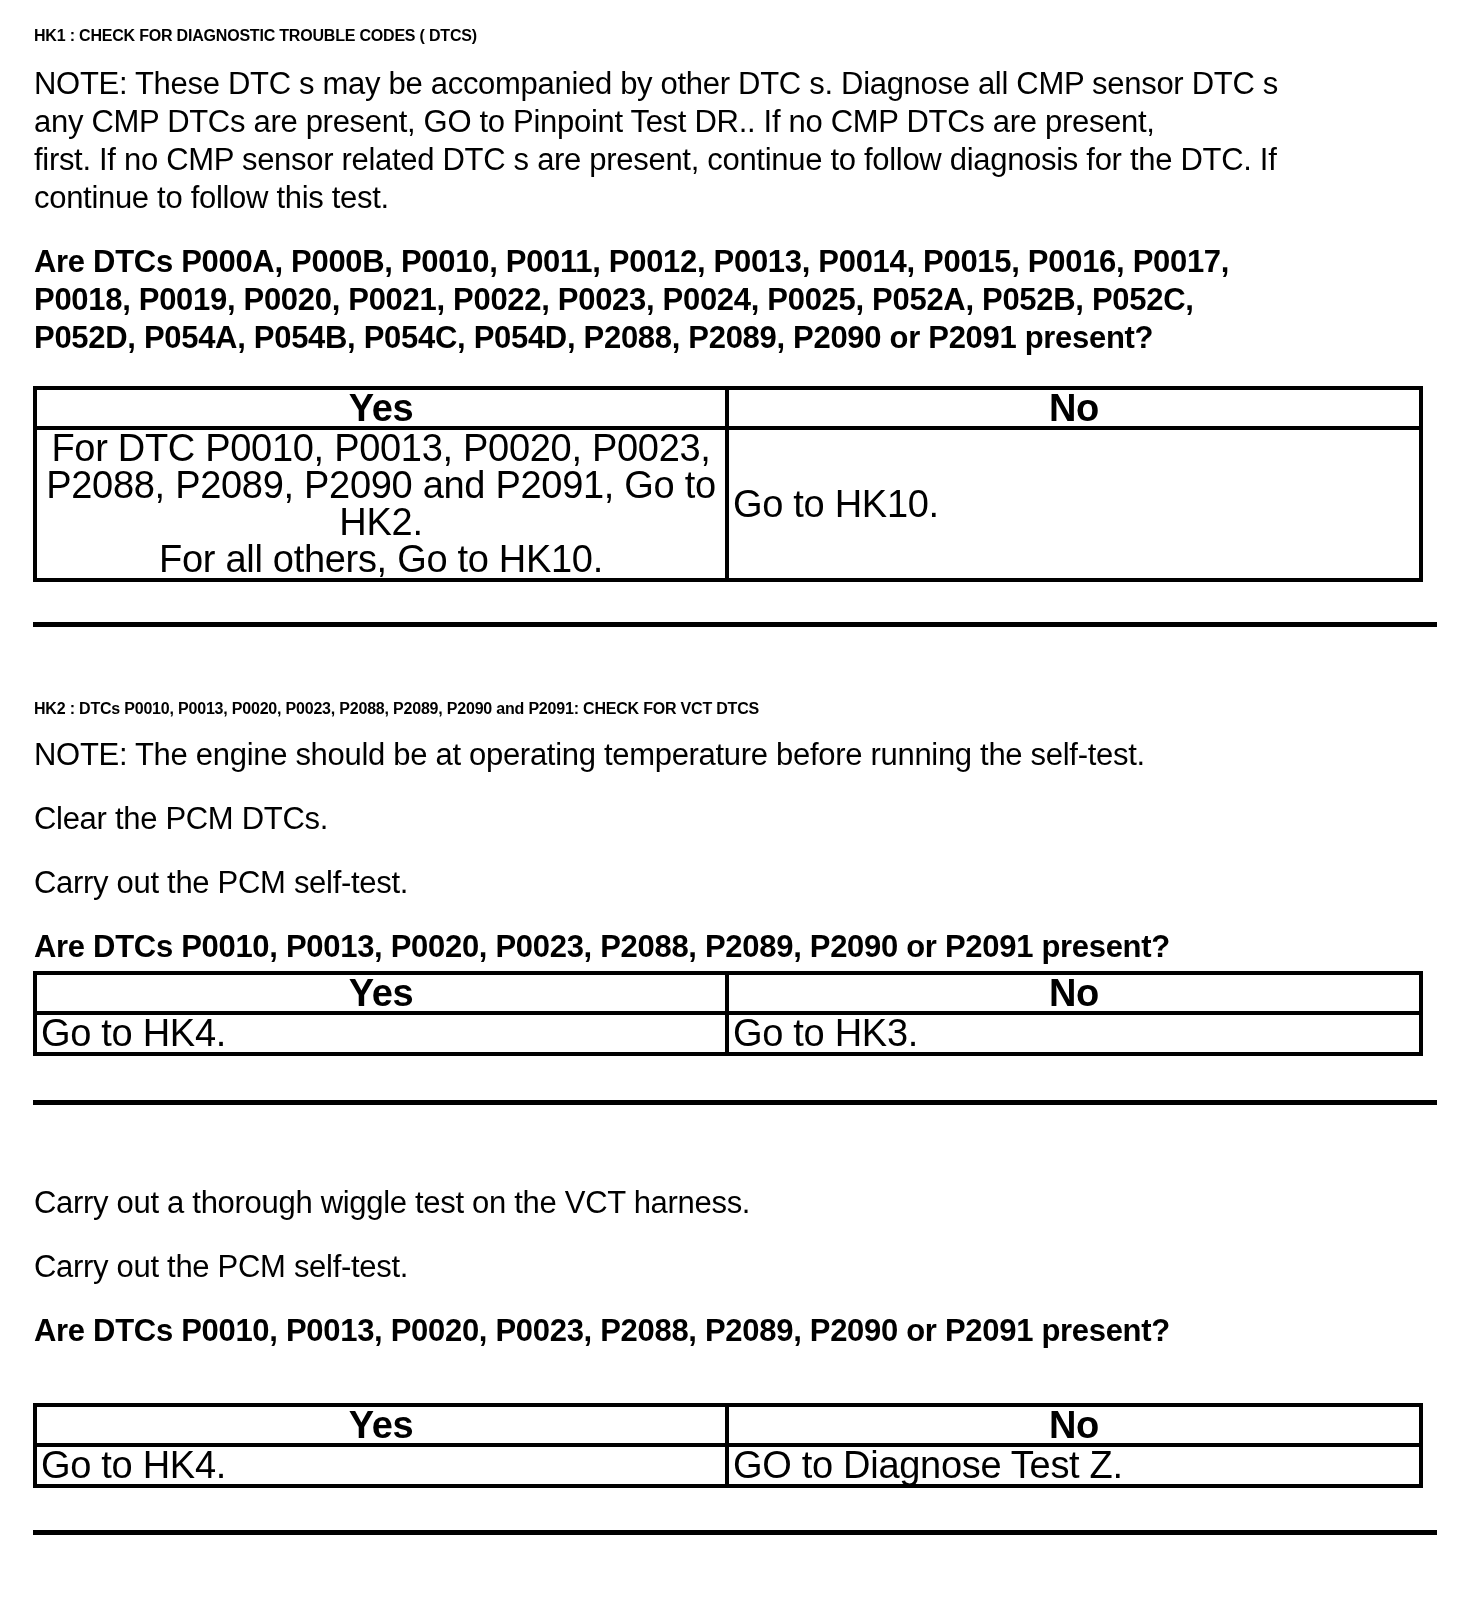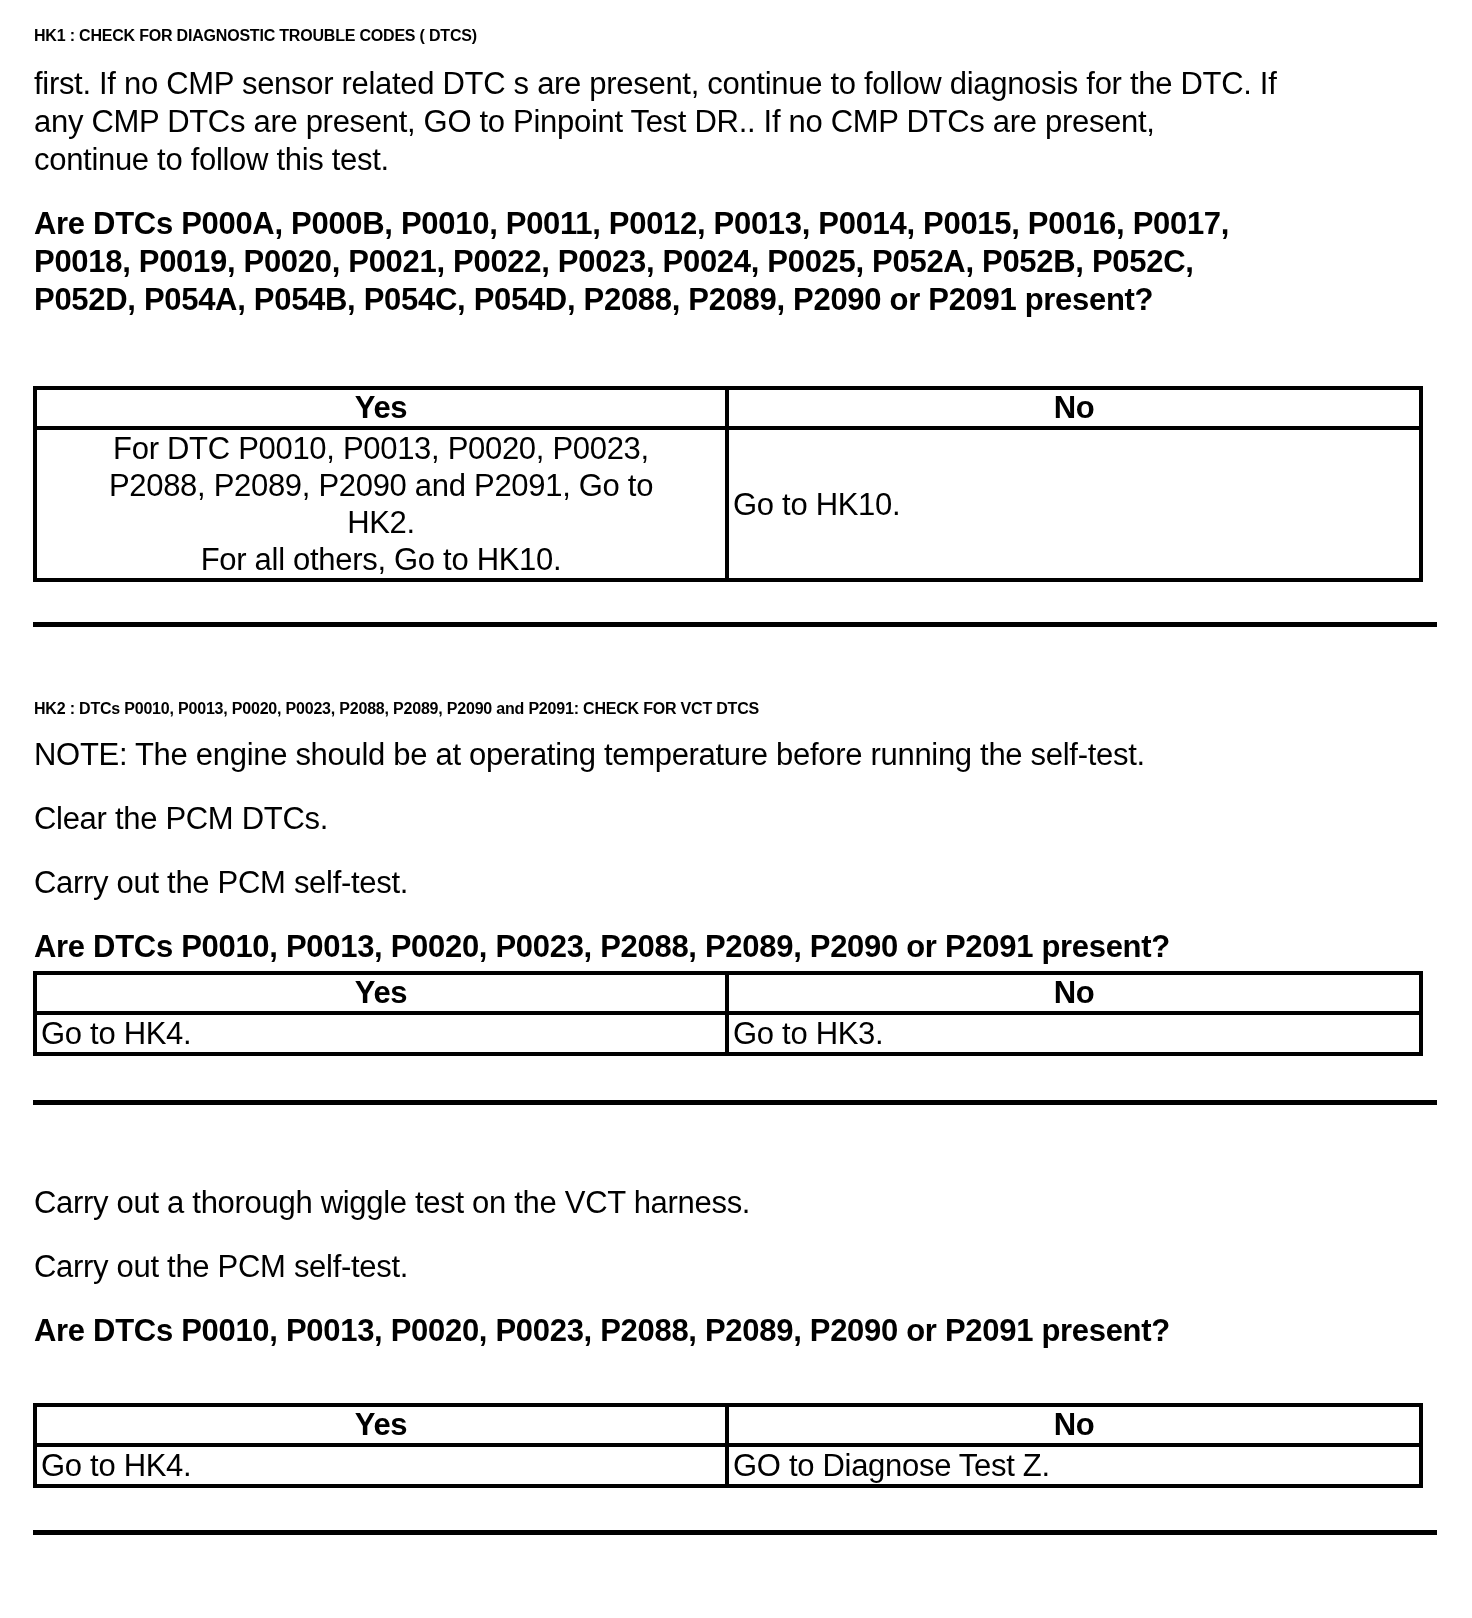--- a/index.html
+++ b/index.html
@@ -29,21 +29,21 @@
   .para.bold { font-weight: bold; }
   .note-block { margin-top: 14px; }
   .line-gap { margin-top: 26px; }
 
   table.yn {
     position: absolute;
     left: 33px;
     width: 1390px;
     border-collapse: collapse;
     table-layout: fixed;
-    font-size: 31px;
+    font-size: 38px;
     letter-spacing: -0.3px;
   }
   table.yn th, table.yn td {
     border: 4px solid #000;
     padding: 0 4px;
     vertical-align: middle;
   }
   table.yn th {
     font-weight: bold;
     text-align: center;
@@ -60,22 +60,23 @@
     height: 5px;
     background: #000;
   }
 </style>
 </head>
 <body>
 
 <div class="section" style="top:21px;">
   <h2 class="step-title">HK1 : CHECK FOR DIAGNOSTIC TROUBLE CODES ( DTCS)</h2>
   <div class="note-block">
+    <p class="para">NOTE: These DTC s may be accompanied by other DTC s. Diagnose all CMP sensor DTC s</p>
+    <p class="para">any CMP  DTCs are present, GO to Pinpoint Test DR.. If no CMP  DTCs are present,</p>
     <p class="para">first. If no CMP sensor related DTC s are present, continue to follow diagnosis for the DTC. If</p>
-    <p class="para">any CMP  DTCs are present, GO to Pinpoint Test DR.. If no CMP  DTCs are present,</p>
     <p class="para">continue to follow this test.</p>
   </div>
   <div class="line-gap">
     <p class="para bold">Are DTCs P000A, P000B, P0010, P0011, P0012, P0013, P0014, P0015, P0016, P0017,</p>
     <p class="para bold">P0018, P0019, P0020, P0021, P0022, P0023, P0024, P0025, P052A, P052B, P052C,</p>
     <p class="para bold">P052D, P054A, P054B, P054C, P054D, P2088, P2089, P2090 or P2091 present?</p>
   </div>
 </div>
 
 <table class="yn" style="top:386px;">

